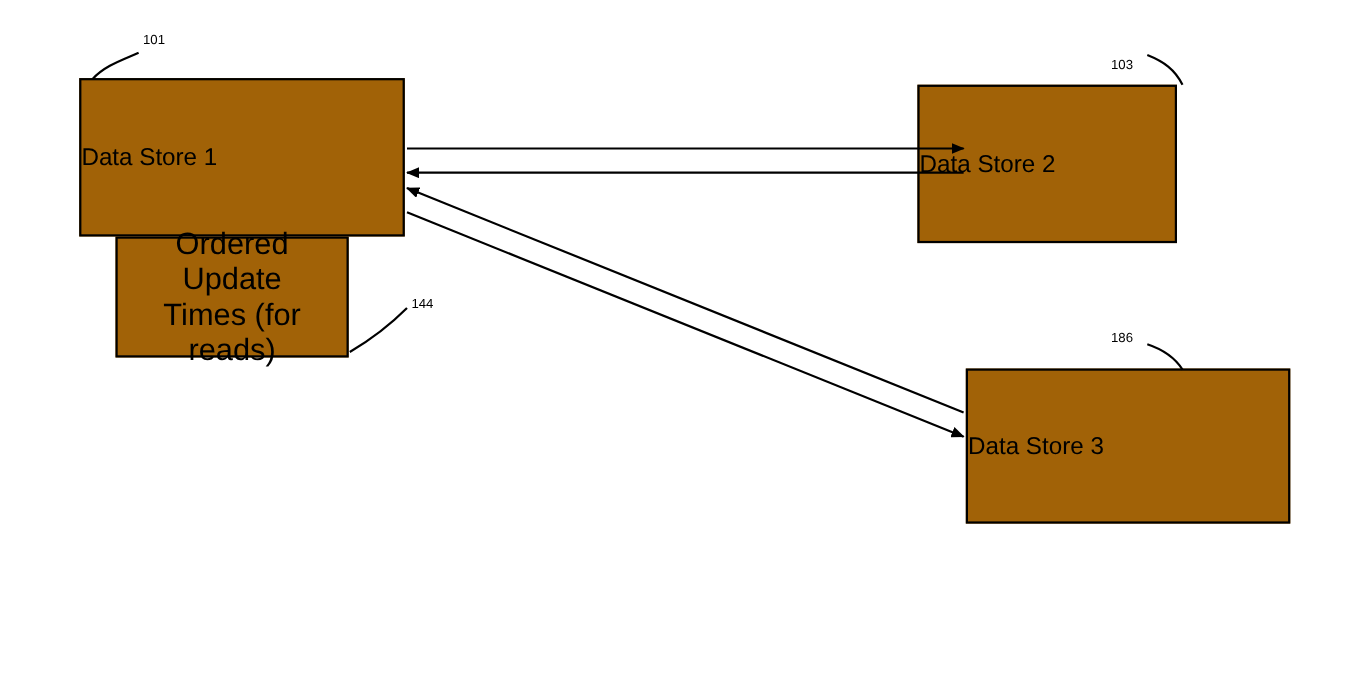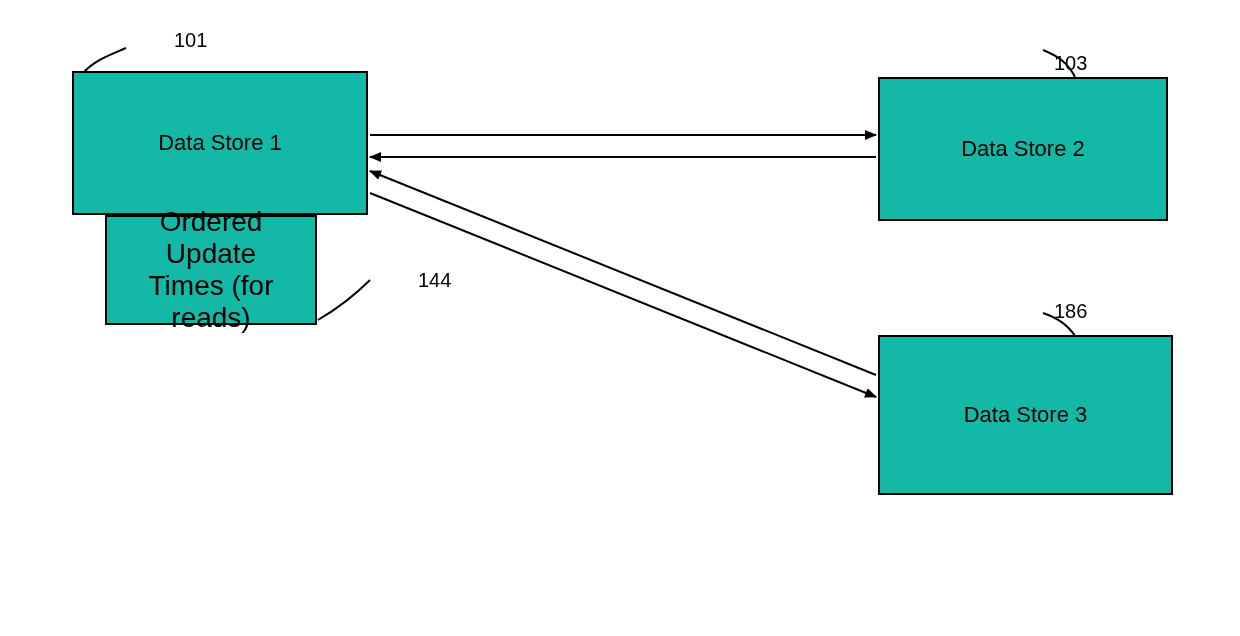--- a/index.html
+++ b/index.html
@@ -6,31 +6,29 @@
     body {
       width: 1240px;
       height: 636px;
       position: relative;
       font-family: Arial, sans-serif;
       background: #fff;
     }
     .box {
       position: absolute;
       border: 2px solid #000;
-      background: #14b8a6;
+      background: #a16207;
       display: flex;
       align-items: center;
-      justify-content: center;
       text-align: center;
       font-size: 22px;
     }
     .label {
       position: absolute;
-      font-size: 20px;
-      margin-left: 44px;
+      font-size: 12px;
     }
     svg.arrows {
       position: absolute;
       top: 0;
       left: 0;
       width: 1240px;
       height: 636px;
       pointer-events: none;
     }
   </style>
@@ -39,25 +37,25 @@
 
 <div class="box" style="left:72px; top:71px; width:296px; height:144px;">
   <span>Data Store 1</span>
 </div>
 
 <div class="box" style="left:105px; top:215px; width:212px; height:110px; font-size:28px; padding:6px;">
   <span style="white-space: pre-line;">Ordered Update
 Times (for reads)</span>
 </div>
 
-<div class="box" style="left:878px; top:77px; width:290px; height:144px;">
+<div class="box" style="left:834px; top:77px; width:236px; height:144px;">
   <span>Data Store 2</span>
 </div>
 
-<div class="box" style="left:878px; top:335px; width:295px; height:160px;">
+<div class="box" style="left:878px; top:335px; width:295px; height:141px;">
   <span>Data Store 3</span>
 </div>
 
 <div class="label" style="left:130px; top:29px;">101</div>
 <div class="label" style="left:1010px; top:52px;">103</div>
 <div class="label" style="left:374px; top:269px;">144</div>
 <div class="label" style="left:1010px; top:300px;">186</div>
 
 <svg class="arrows">
   <defs>

